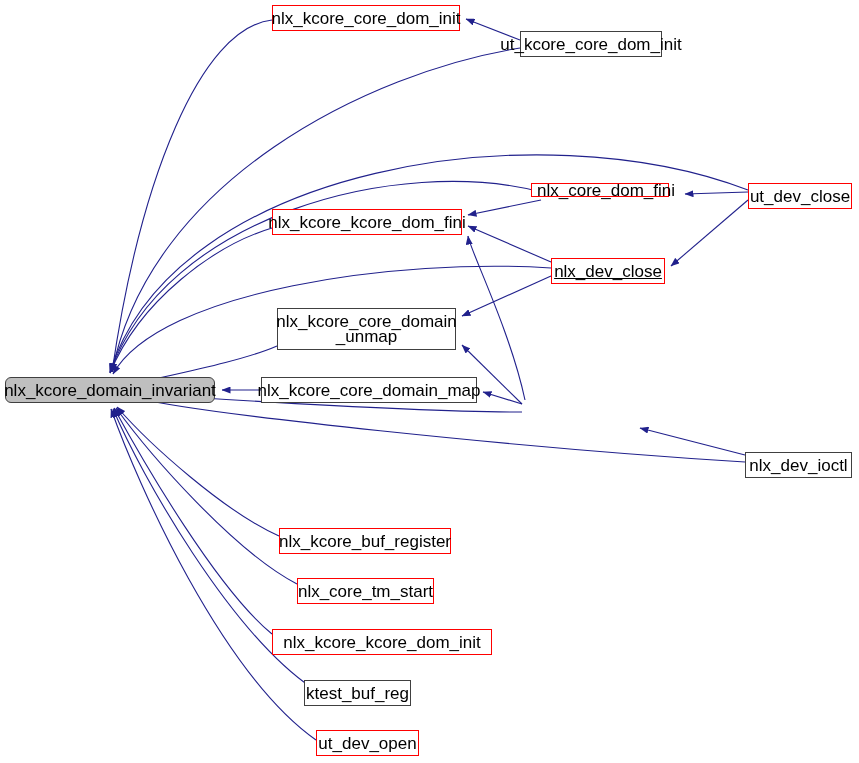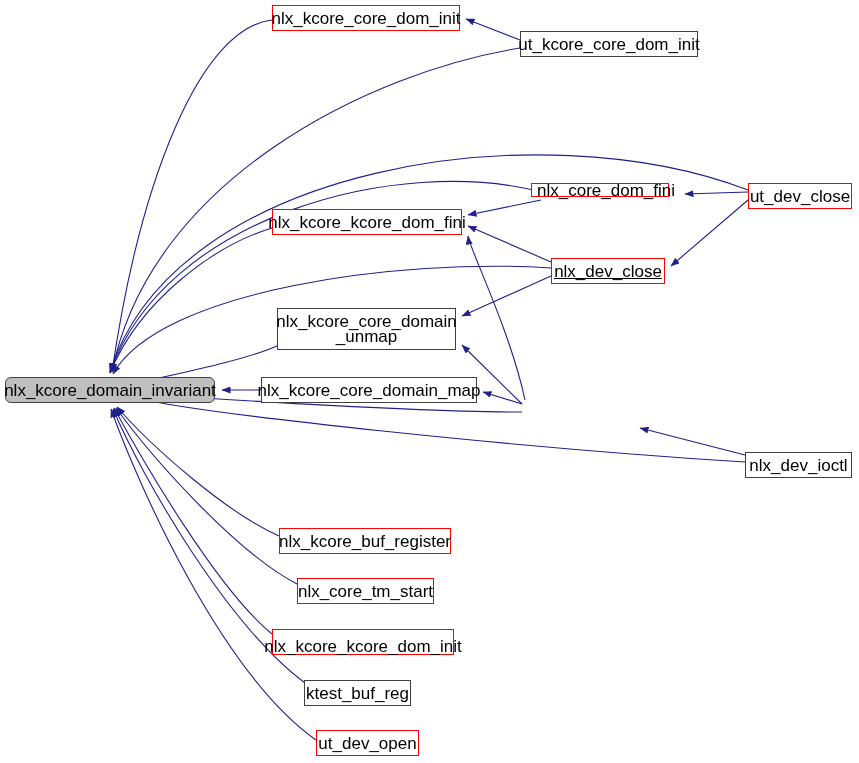--- a/index.html
+++ b/index.html
@@ -47,27 +47,27 @@
       <path d="M551,262 L468,226" fill="none" stroke="#21218c" stroke-width="1.1" marker-end="url(#ah)"></path>
       <path d="M541,200 L468,215" fill="none" stroke="#21218c" stroke-width="1.1" marker-end="url(#ah)"></path>
       <path d="M551,276 L462,316" fill="none" stroke="#21218c" stroke-width="1.1" marker-end="url(#ah)"></path>
       <path d="M525,400 C510,330 470,250 468,236" fill="none" stroke="#21218c" stroke-width="1.1" marker-end="url(#ah)"></path>
       <path d="M522,404 L462,345" fill="none" stroke="#21218c" stroke-width="1.1" marker-end="url(#ah)"></path>
       <path d="M522,404 L483,392" fill="none" stroke="#21218c" stroke-width="1.1" marker-end="url(#ah)"></path>
       <path d="M745,455 L640,428" fill="none" stroke="#21218c" stroke-width="1.1" marker-end="url(#ah)"></path>
     </svg>
 <div class="node center" style="left: 5px; top: 377px; width: 210px; height: 26px; border-radius: 6px;"><span>nlx_kcore_domain_invariant</span></div>
     <div class="node red" style="left: 272px; top: 5px; width: 188px; height: 26px;"><span>nlx_kcore_core_dom_init</span></div>
-    <div class="node black" style="left: 520px; top: 31px; width: 178px; height: 26px;"><span>ut_kcore_core_dom_init</span></div>
+    <div class="node black" style="left: 520px; top: 31px; width: 142px; height: 26px;"><span>ut_kcore_core_dom_init</span></div>
     <div class="node red" style="left: 531px; top: 183px; width: 138px; height: 14px; padding-left: 12px;"><span>nlx_core_dom_fini</span></div>
     <div class="node red" style="left: 748px; top: 183px; width: 104px; height: 26px;"><span>ut_dev_close</span></div>
     <div class="node red" style="left: 272px; top: 209px; width: 190px; height: 26px;"><span>nlx_kcore_kcore_dom_fini</span></div>
     <div class="node red" style="left: 551px; top: 258px; width: 114px; height: 26px; text-decoration: underline;"><span>nlx_dev_close</span></div>
     <div class="node black" style="left: 277px; top: 308px; width: 179px; height: 42px;"><span>nlx_kcore_core_domain
 _unmap</span></div>
     <div class="node black" style="left: 261px; top: 377px; width: 216px; height: 26px;"><span>nlx_kcore_core_domain_map</span></div>
     <div class="node black" style="left: 745px; top: 452px; width: 107px; height: 26px;"><span>nlx_dev_ioctl</span></div>
     <div class="node red" style="left: 279px; top: 528px; width: 172px; height: 26px;"><span>nlx_kcore_buf_register</span></div>
     <div class="node red" style="left: 297px; top: 578px; width: 137px; height: 26px;"><span>nlx_core_tm_start</span></div>
-    <div class="node red" style="left: 272px; top: 629px; width: 182px; height: 26px; align-items: flex-end;"><span>nlx_kcore_kcore_dom_init</span></div>
+    <div class="node red" style="left: 272px; top: 629px; width: 220px; height: 26px;"><span>nlx_kcore_kcore_dom_init</span></div>
     <div class="node black" style="left: 304px; top: 680px; width: 107px; height: 26px;"><span>ktest_buf_reg</span></div>
     <div class="node red" style="left: 316px; top: 730px; width: 103px; height: 26px;"><span>ut_dev_open</span></div>
   </div>
 
 </body></html>

